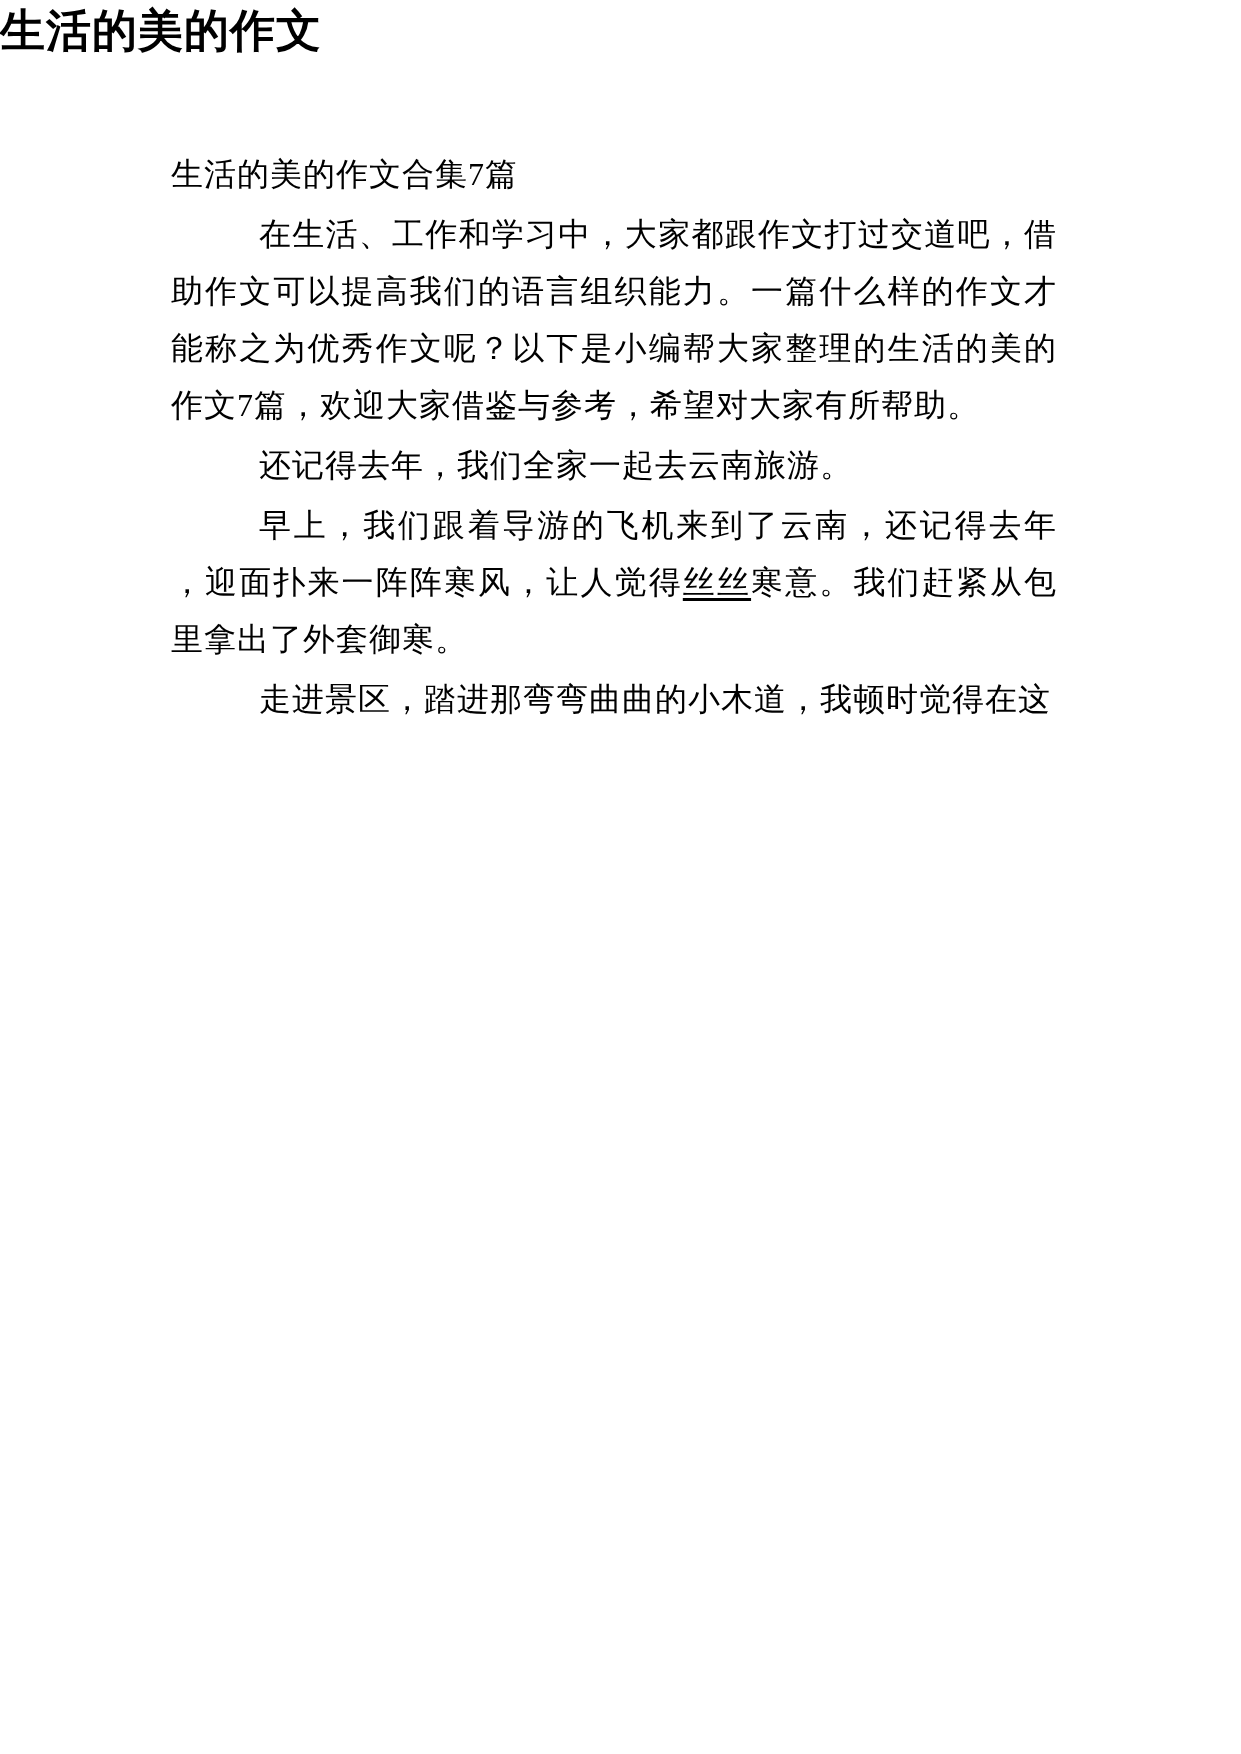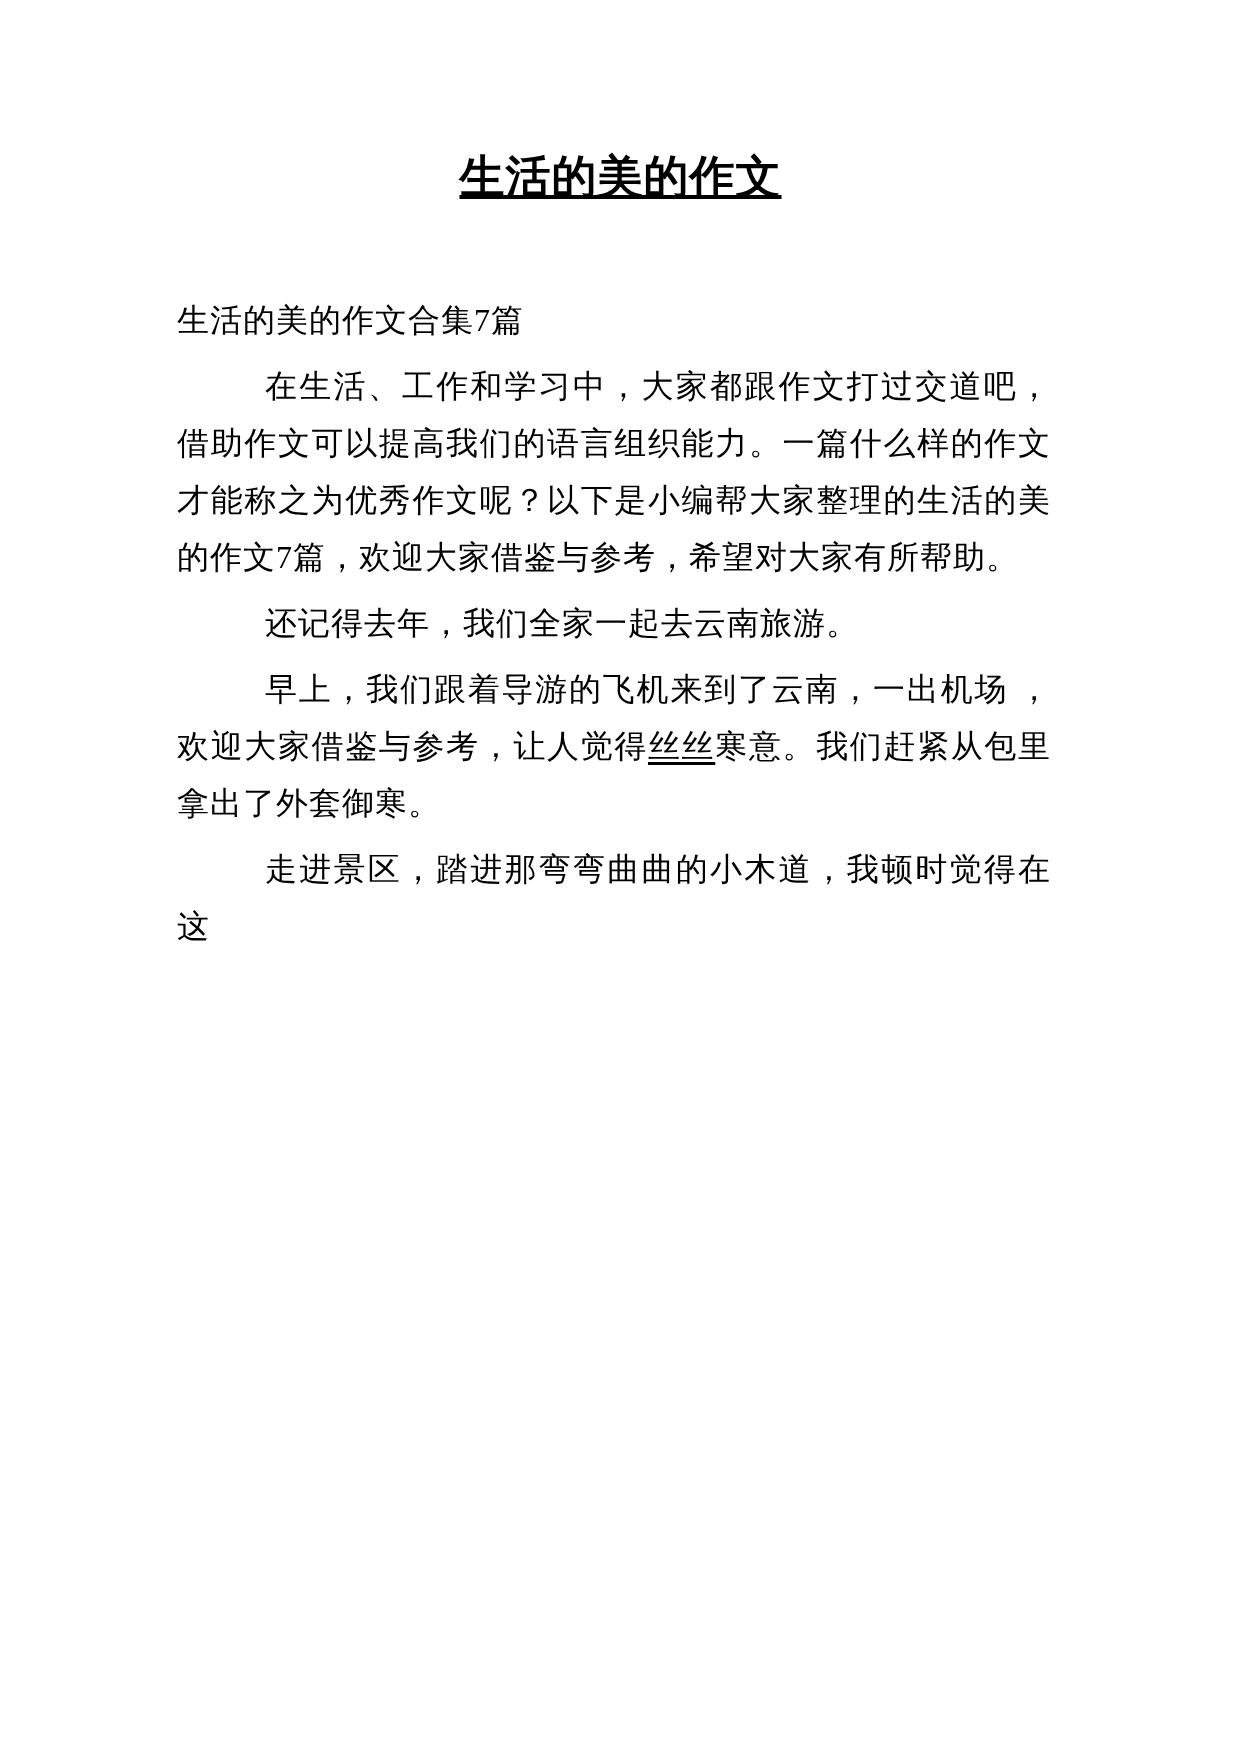--- a/index.html
+++ b/index.html
@@ -11,53 +11,51 @@
     position: relative;
     width: 1241px;
     height: 1754px;
     background: #ffffff;
     overflow: hidden;
     color: #000000;
     font-family: "Liberation Serif", "DejaVu Serif", serif;
   }
   .doc-title {
     margin: 0;
-    padding-top: 146px;
-    text-align: center;
+    text-align: left;
     font-size: 45px;
     line-height: 62px;
     font-weight: 700;
     letter-spacing: 1px;
-    text-decoration: underline;
   }
   .doc-body {
     width: 892px;
     margin: 84px 0 0 168px;
     font-size: 32px;
     line-height: 57px;
     text-align: justify;
     text-justify: inter-ideograph;
     letter-spacing: 1px;
   }
   .para {
-    margin: 9px;
+    margin: 3px;
   }
   .para.indent {
     text-indent: 88px;
   }
   .underlined {
     text-decoration: underline;
     text-underline-offset: 5px;
   }
 </style>
 </head>
 <body>
 
 <div class="page">
   <h1 class="doc-title">生活的美的作文</h1>
   <div class="doc-body">
       <p class="para"><span>生活的美的作文合集7篇</span></p>
       <p class="para indent"><span>在生活、工作和学习中，大家都跟作文打过交道吧，借助作文可以提高我们的语言组织能力。一篇什么样的作文才能称之为优秀作文呢？以下是小编帮大家整理的生活的美的作文7篇，欢迎大家借鉴与参考，希望对大家有所帮助。</span></p>
       <p class="para indent"><span>还记得去年，我们全家一起去云南旅游。</span></p>
-      <p class="para indent"><span>早上，我们跟着导游的飞机来到了云南，一出机场 ，欢迎大家借鉴与参考，让人觉得</span><span class="underlined">丝丝</span><span>寒意。我们赶紧从包里拿出了外套御寒。</span></p>
+      <p class="para indent"><span>早上，我们跟着导游的飞机来到了云南，还记得去年 ，迎面扑来一阵阵寒风，让人觉得</span><span class="underlined">丝丝</span><span>寒意。我们赶紧从包里拿出了外套御寒。</span></p>
       <p class="para indent"><span>走进景区，踏进那弯弯曲曲的小木道，我顿时觉得在这</span></p>
     </div>
 </div>
 
 </body></html>

